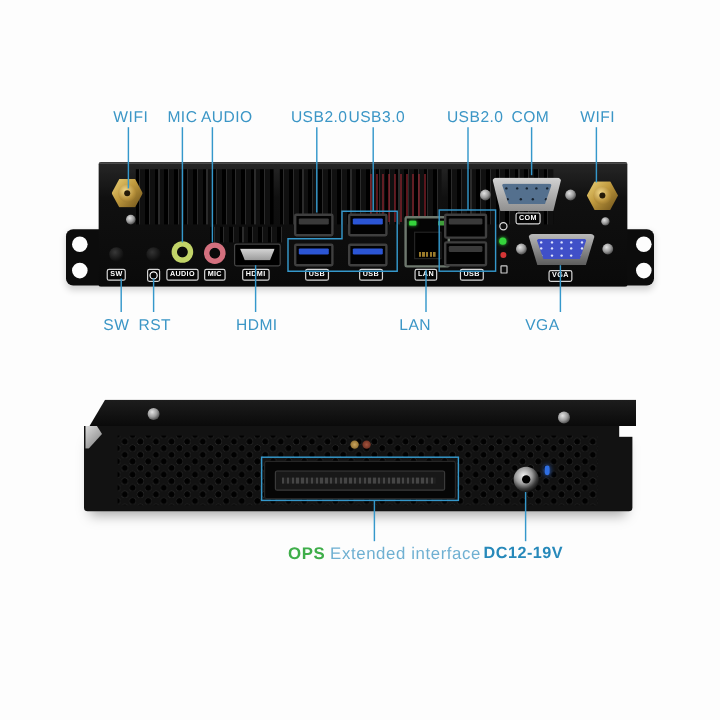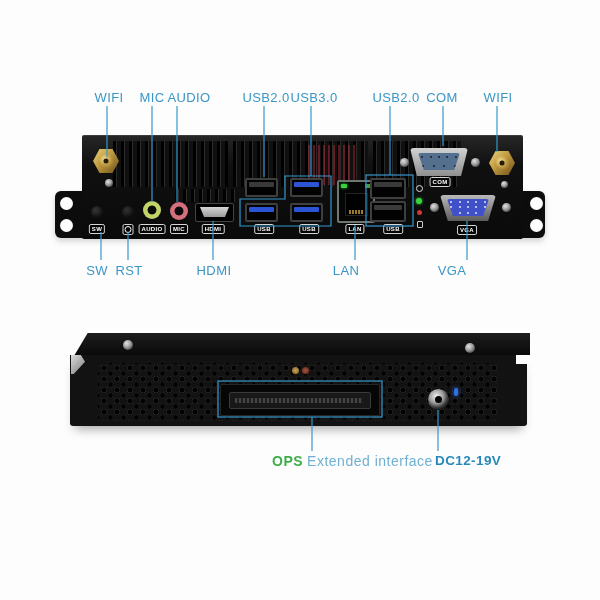--- a/index.html
+++ b/index.html
@@ -8,21 +8,21 @@
     background:var(--page-bg,#fdfdfd);
     font-family:"Liberation Sans",sans-serif;
     overflow:hidden;
   }
   
   .lab{
     position:absolute;transform:translateX(-50%);
     font-size:13px;letter-spacing:.4px;white-space:nowrap;
     color:var(--label-blue,#3b96c6);
   }
-  .lab-left{transform:none;margin-left:32px;}
+  .lab-left{transform:none;}
   .ops-strong{color:var(--ops-green,#3fae4a);font-weight:bold;font-size:14px;letter-spacing:.5px;}
   .ops-rest{color:var(--ext-interface-blue,#6fb0d2);font-size:14px;letter-spacing:.5px;}
   .dc-lab{color:var(--dc-label-blue,#2789ba);font-weight:bold;font-size:13.5px;letter-spacing:.4px;}
   
   .abs{position:absolute;}
   .badge{
     position:absolute;transform:translateX(-50%);
     background:#050505;border:1px solid #d6d6d6;border-radius:2px;
     color:#fff;font-size:6px;font-weight:bold;line-height:1;
     padding:1px 2px;letter-spacing:.3px;white-space:nowrap;

